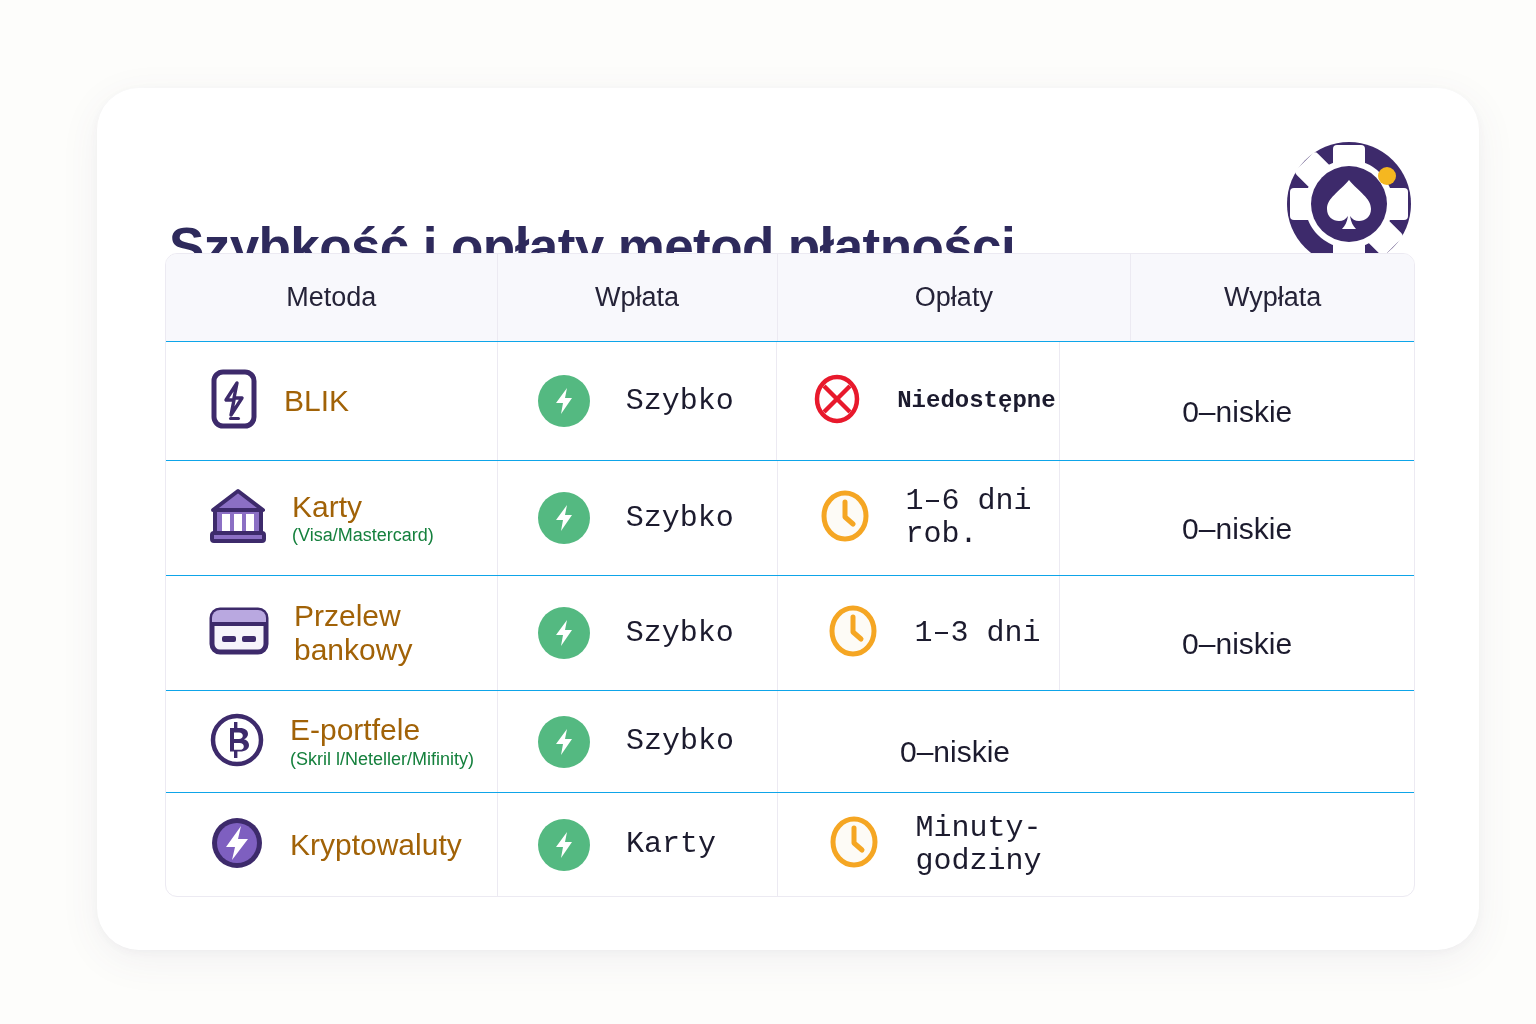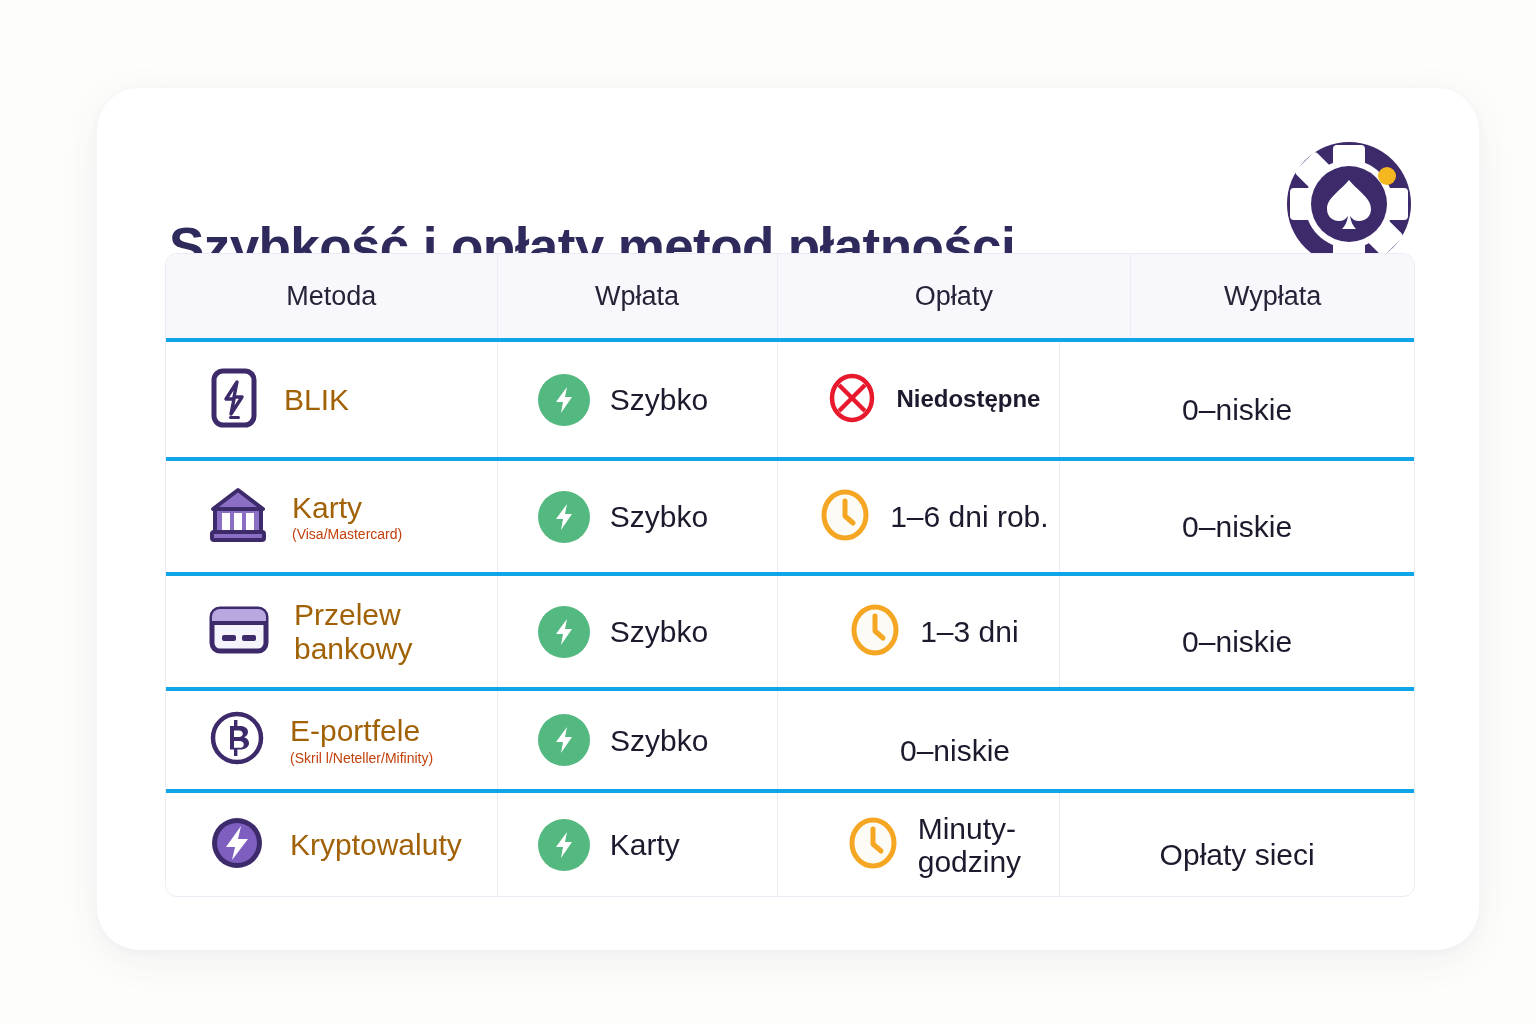--- a/index.html
+++ b/index.html
@@ -72,21 +72,21 @@
     width: 1250px;
     border: 1px solid #eceaf2;
     border-radius: 12px;
     overflow: hidden;
     background: #fff;
   }
 
   .trow {
     display: flex;
     width: 100%;
-    border-bottom: 4px solid #0ea5e9;
+    border-bottom: 1px solid #0ea5e9;
   }
   .trow:last-child { border-bottom: none; }
 
   .trow.head {
     background: #f8f8fc;
     height: 88px;
   }
 
   .cell {
     display: flex;
@@ -127,31 +127,32 @@
     gap: 24px;
   }
   .method-text { display: flex; flex-direction: column; }
   .method-name {
     font-size: 30px;
     color: #a16207;
     line-height: 1.12;
     white-space: pre-line;
   }
   .method-sub {
-    font-size: 14px;
-    color: #c2410c;
+    font-size: 18px;
+    color: #15803d;
     margin-top: 2px;
     white-space: nowrap;
   }
 
   
   .status {
     display: flex;
     align-items: center;
-    gap: 20px;
+    gap: 36px;
+    font-family: Liberation Mono, monospace;
   }
   .status-label {
     font-size: 30px;
     color: #1c1b2e;
     line-height: 1.1;
     white-space: pre-line;
   }
   .status-label.bold {
     font-weight: 700;
     font-size: 24px;
@@ -414,20 +415,17 @@
             <span class="ico">
               <svg width="50" height="54" viewBox="0 0 50 54" aria-hidden="true">
                 <ellipse cx="25" cy="27" rx="21" ry="23" fill="#fdfbf6" stroke="#f5a623" stroke-width="5"></ellipse>
                 <path d="M25 13 L25 28 L33 35" fill="none" stroke="#f5a623" stroke-width="5" stroke-linecap="round" stroke-linejoin="round"></path>
               </svg>
             </span>
             <span class="status-label">Minuty-
 godziny</span>
           </div>
         </div>
-        <div class="cell c-fees">
-          <span class="fees-label">Opłaty sieci</span>
-        </div>
       </div>
 
     </div>
   </div>
 </div>
 
 </body></html>

